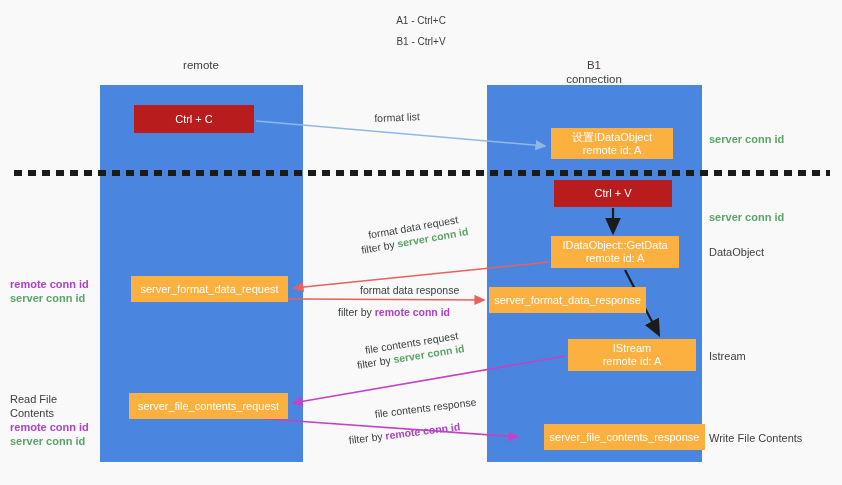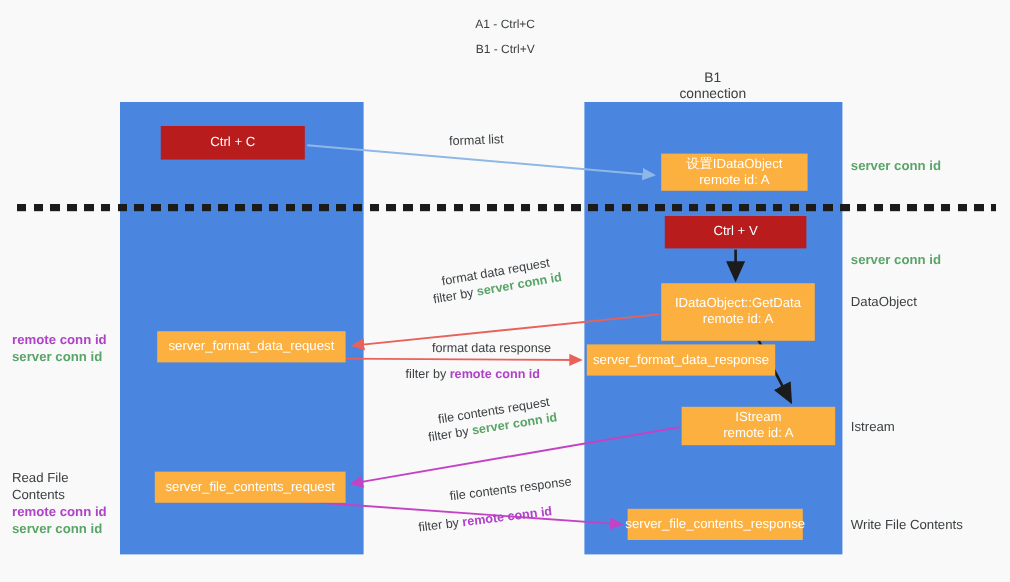--- a/index.html
+++ b/index.html
@@ -45,26 +45,26 @@
   }
   .box.green{background:#b91c1c;}
   .box.orange{background:#fbb košik;}
   .box.orange{background:#fbb040;}
   .box span{display:block;}
 
   
   #box-ctrl-c{left:134px;top:105px;width:120px;height:28px;}
   #box-idataobject{left:551px;top:128px;width:122px;height:31px;}
   #box-ctrl-v{left:554px;top:180px;width:118px;height:27px;align-items:center;}
-  #box-getdata{left:551px;top:236px;width:128px;height:48px;}
+  #box-getdata{left:551px;top:236px;width:128px;height:32px;}
   #box-fmt-req{left:131px;top:276px;width:157px;height:26px;}
   #box-fmt-resp{left:489px;top:287px;width:157px;height:26px;}
   #box-istream{left:568px;top:339px;width:128px;height:32px;}
   #box-file-req{left:129px;top:393px;width:159px;height:26px;}
-  #box-file-resp{left:523px;top:424px;width:146px;height:26px;text-align:center;}
+  #box-file-resp{left:544px;top:424px;width:161px;height:26px;text-align:center;}
 
   
   .side{position:absolute;font-size:11px;line-height:14px;}
   .side.dark{color:#3c4043;}
   .side.green{color:#5aa469;font-weight:bold;}
 
   #lbl-srv-1{left:709px;top:132px;}
   #lbl-srv-2{left:709px;top:210px;}
   #lbl-dataobject{left:709px;top:245px;}
   #lbl-istream{left:709px;top:349px;}
@@ -103,20 +103,21 @@
 <body>
 
 <div class="stage">
 
   <div class="title">
     <div>A1 - Ctrl+C</div>
     <div>B1 - Ctrl+V</div>
   </div>
 
   <div class="col-head" style="left:121px;top:58px;">
+    <span class="l2">remote</span>
   </div>
   <div class="col-head" style="left:514px;top:58px;">
     <span class="l1">B1</span>
     <span class="l2">connection</span>
   </div>
 
   <div class="lane" id="lane-a1"></div>
   <div class="lane" id="lane-b1"></div>
 
   <svg class="wires">

